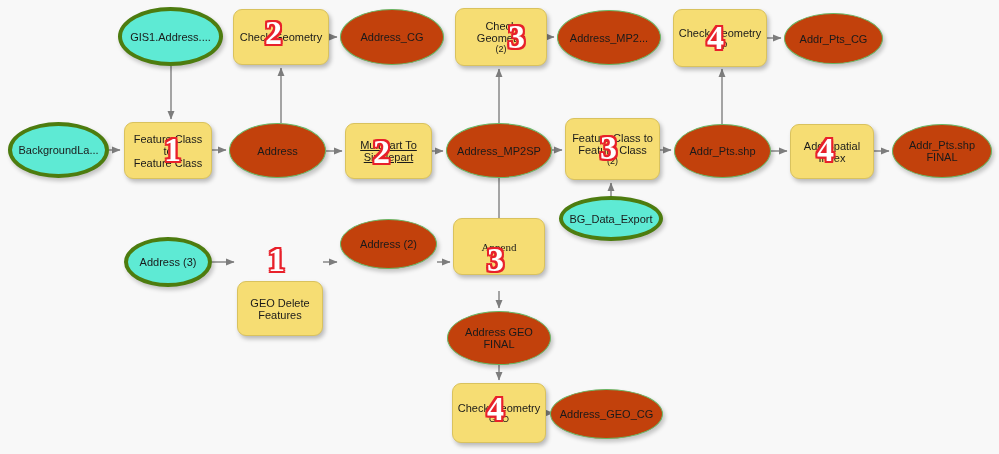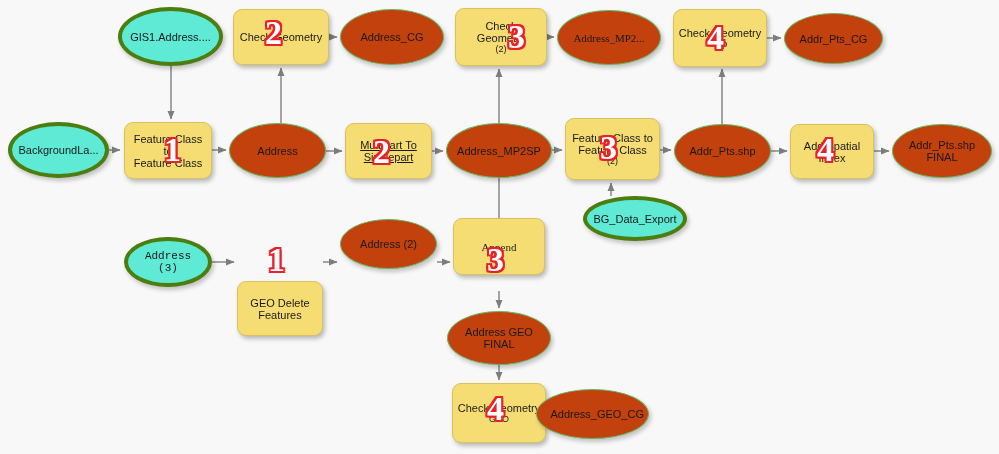--- a/index.html
+++ b/index.html
@@ -128,21 +128,21 @@
       </div>
       <div class="node tool" style="left: 233px; top: 9px; width: 96px; height: 56px;">
         <span class="lbl">Check Geometry</span>
       </div>
       <div class="node data derived" style="left: 340px; top: 9px; width: 104px; height: 56px;">
         <span class="lbl">Address_CG</span>
       </div>
       <div class="node tool" style="left: 455px; top: 8px; width: 92px; height: 58px;">
         <span class="lbl">Check Geometry<span class="sub">(2)</span></span>
       </div>
-      <div class="node data derived" style="left: 557px; top: 10px; width: 104px; height: 55px; font-family: Liberation Serif, serif;">
+      <div class="node data derived" style="left: 557px; top: 10px; width: 104px; height: 55px;">
         <span class="lbl">Address_MP2...</span>
       </div>
       <div class="node tool" style="left: 673px; top: 9px; width: 94px; height: 58px;">
         <span class="lbl">Check Geometry<span class="sub">shp</span></span>
       </div>
       <div class="node data derived" style="left: 784px; top: 13px; width: 99px; height: 51px;">
         <span class="lbl">Addr_Pts_CG</span>
       </div>
       <div class="node data input" style="left: 8px; top: 122px; width: 101px; height: 56px;">
         <span class="lbl">BackgroundLa...</span>
@@ -169,44 +169,44 @@
         <span class="lbl">Addr_Pts.shp</span>
       </div>
       <div class="node tool" style="left: 790px; top: 124px; width: 84px; height: 55px;">
         <span class="lbl">Add Spatial
 Index</span>
       </div>
       <div class="node data derived" style="left: 892px; top: 124px; width: 100px; height: 54px;">
         <span class="lbl">Addr_Pts.shp
 FINAL</span>
       </div>
-      <div class="node data input" style="left: 583px; top: 196px; width: 104px; height: 45px; text-align: center;">
+      <div class="node data input" style="left: 559px; top: 196px; width: 104px; height: 45px; text-align: center;">
         <span class="lbl">BG_Data_Export</span>
       </div>
-      <div class="node data input" style="left: 124px; top: 237px; width: 88px; height: 50px; font-family: Liberation Mono, monospace;">
+      <div class="node data input" style="left: 124px; top: 237px; width: 88px; height: 50px;">
         <span class="lbl">Address (3)</span>
       </div>
       <div class="node tool" style="left: 237px; top: 234px; width: 86px; height: 55px; margin-top: 47px;">
         <span class="lbl">GEO Delete
 Features</span>
       </div>
       <div class="node data derived" style="left: 340px; top: 219px; width: 97px; height: 50px;">
         <span class="lbl">Address (2)</span>
       </div>
       <div class="node tool" style="left: 453px; top: 218px; width: 92px; height: 57px; font-family: Liberation Serif, serif;">
         <span class="lbl">Append</span>
       </div>
       <div class="node data derived" style="left: 447px; top: 311px; width: 104px; height: 54px;">
         <span class="lbl">Address GEO
 FINAL</span>
       </div>
       <div class="node tool" style="left: 452px; top: 383px; width: 94px; height: 60px;">
         <span class="lbl">Check Geometry<span class="sub">GEO</span></span>
       </div>
-      <div class="node data derived" style="left: 536px; top: 389px; width: 113px; height: 50px; justify-content: flex-end;">
+      <div class="node data derived" style="left: 550px; top: 389px; width: 113px; height: 50px;">
         <span class="lbl">Address_GEO_CG</span>
       </div>
     </div>
   <div id="markers-layer">
       <div class="marker" style="left: 164px; top: 133px;">1</div>
       <div class="marker" style="left: 265px; top: 16px;">2</div>
       <div class="marker" style="left: 508px; top: 20px;">3</div>
       <div class="marker" style="left: 707px; top: 21px;">4</div>
       <div class="marker" style="left: 373px; top: 135px;">2</div>
       <div class="marker" style="left: 600px; top: 131px;">3</div>

